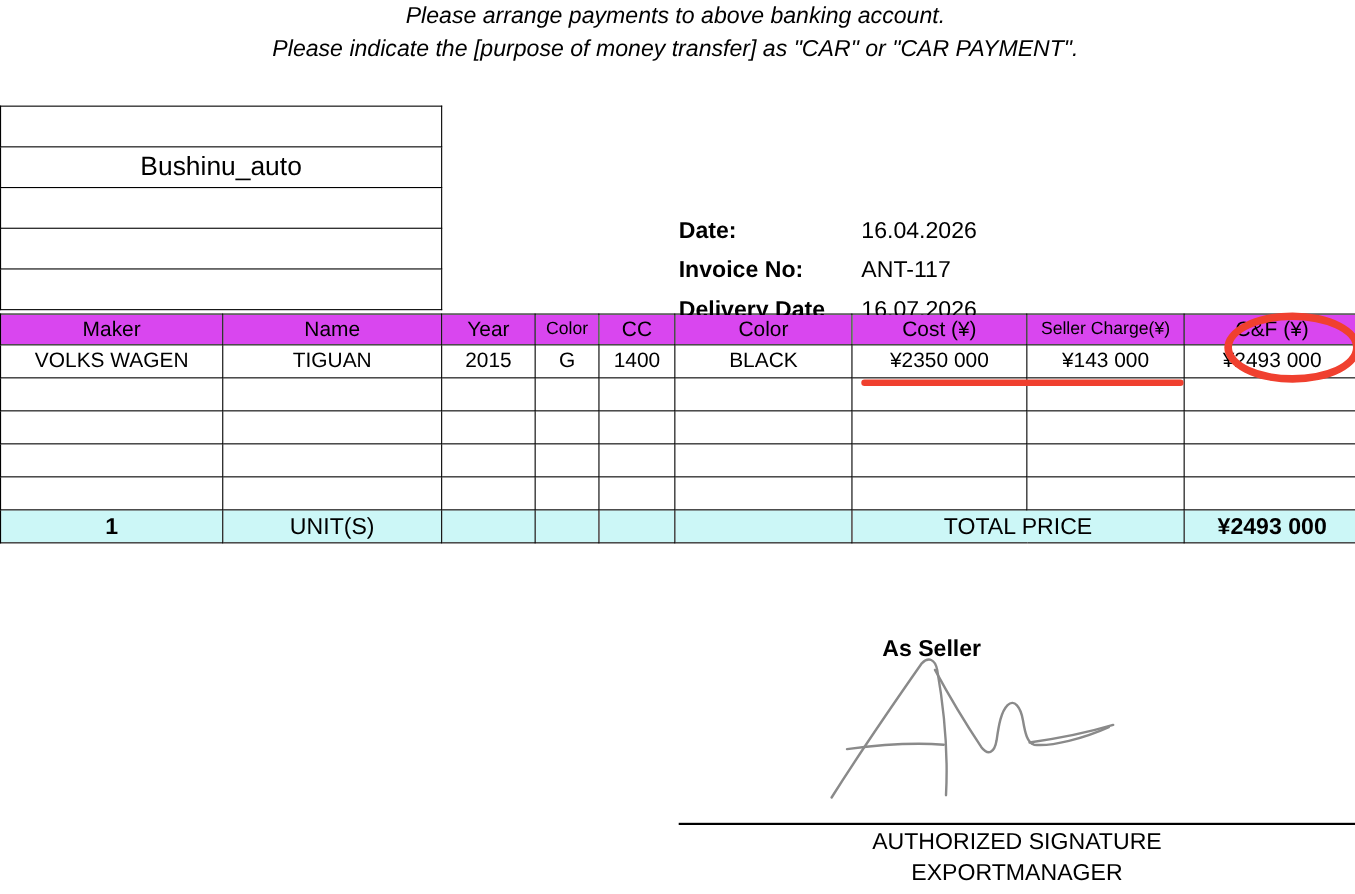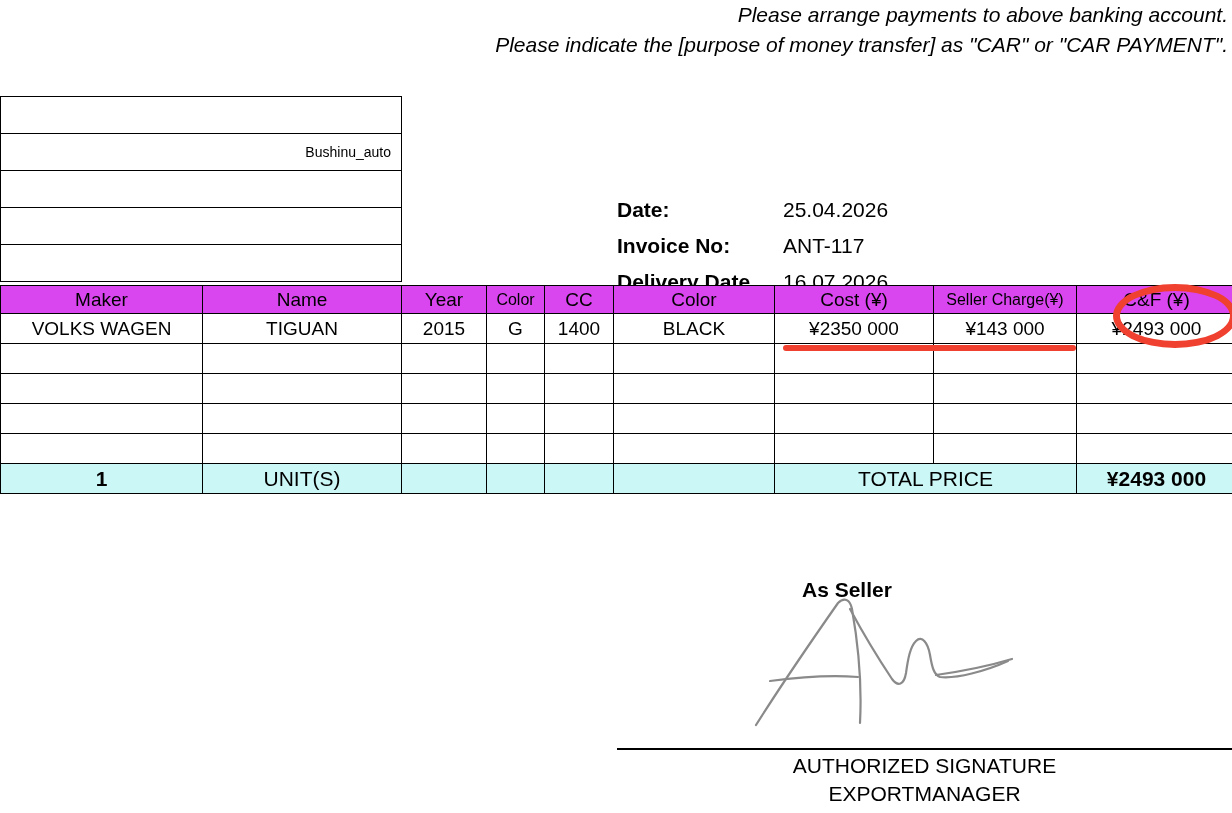--- a/index.html
+++ b/index.html
@@ -15,21 +15,21 @@
     color: #000000;
     overflow: hidden;
   }
 
   
   .notes {
     position: absolute;
     top: 0;
     left: 0;
     width: 1232px;
-    text-align: right;
+    text-align: center;
     padding-right: 4px;
     box-sizing: border-box;
   }
   .note-line {
     font-style: italic;
     font-size: 21px;
     line-height: 30px;
     white-space: nowrap;
   }
 
@@ -42,22 +42,22 @@
     border-collapse: collapse;
   }
   .buyer-block td {
     border: 1px solid #000;
     height: 36px;
     padding: 0 10px;
     font-size: 21px;
     vertical-align: middle;
   }
   .buyer-block td.name {
-    text-align: right;
-    font-size: 14px;
+    text-align: center;
+    font-size: 24px;
   }
   .buyer-block tr:first-child td { height: 36px; }
 
   
   .meta {
     position: absolute;
     left: 617px;
     top: 176px;
     font-size: 21px;
   }
@@ -211,21 +211,21 @@
     </tr>
     <tr>
       <td></td>
     </tr>
   </tbody>
 </table>
 
 <div class="meta">
   <div class="meta-row">
     <div class="meta-label">Date:</div>
-    <div class="meta-value">25.04.2026</div>
+    <div class="meta-value">16.04.2026</div>
   </div>
   <div class="meta-row">
     <div class="meta-label">Invoice No:</div>
     <div class="meta-value">ANT-117</div>
   </div>
   <div class="meta-row">
     <div class="meta-label">Delivery Date</div>
     <div class="meta-value">16.07.2026</div>
   </div>
 </div>

